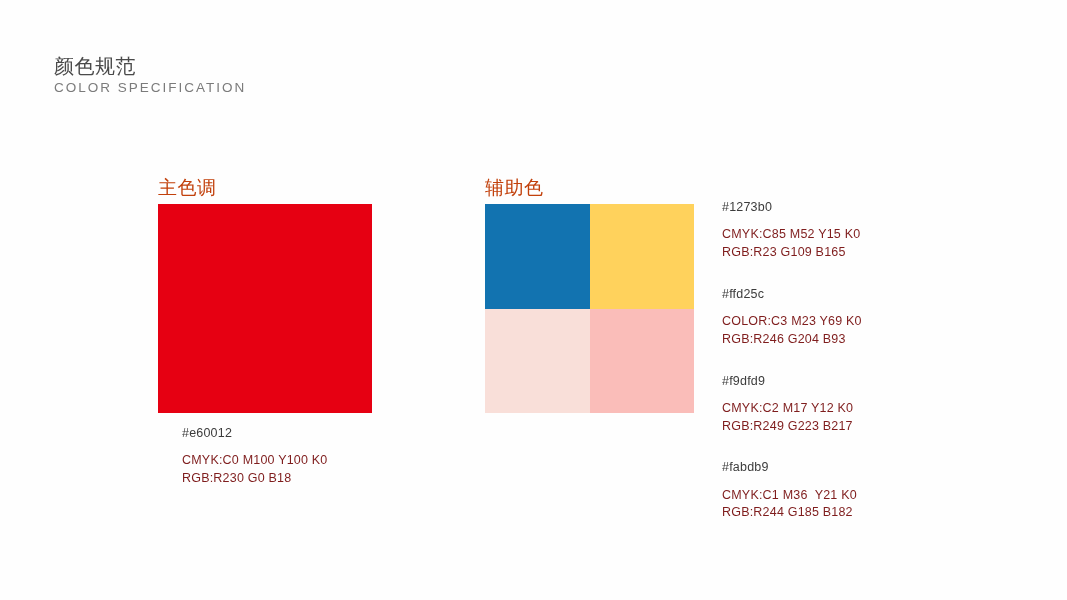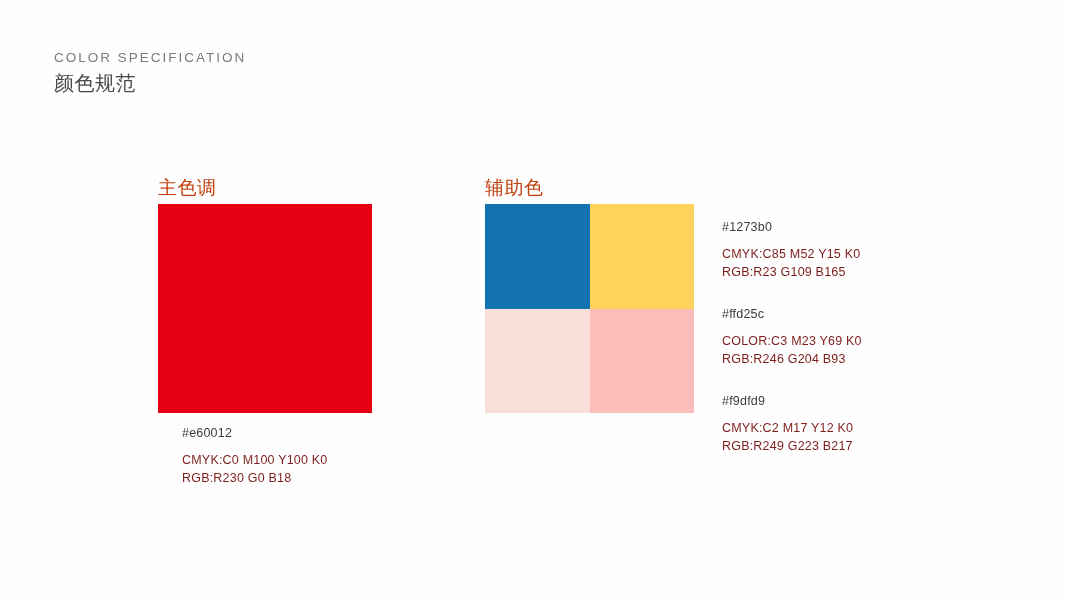--- a/index.html
+++ b/index.html
@@ -75,21 +75,21 @@
     display: grid;
     grid-template-columns: 1fr 1fr;
     grid-template-rows: 1fr 1fr;
   }
   .grid-cell { width: 100%; height: 100%; }
 
   
   #auxiliary-specs {
     position: absolute;
     left: 722px;
-    top: 219px;
+    top: 199px;
   }
   .spec-group { margin-bottom: 24px; }
   .spec-group:last-child { margin-bottom: 0; }
 
   .spec-hex {
     font-size: 12.5px;
     color: #3c3c3c;
     line-height: 1.3;
     white-space: nowrap;
     margin-bottom: 11px;
@@ -100,22 +100,22 @@
     color: #7f1d1d;
     line-height: 1.42;
     white-space: pre;
     letter-spacing: 0.2px;
   }
 </style>
 </head>
 <body style="background: rgb(254, 254, 254);">
 
 <div id="page-header">
+  <div id="header-cn">颜色规范</div>
   <div id="header-en">COLOR SPECIFICATION</div>
-  <div id="header-cn">颜色规范</div>
 </div>
 
 <div class="section-heading" id="primary-heading">主色调</div>
 
 <div id="primary-swatch" style="background: rgb(230, 0, 18);"></div>
 
 <div id="primary-spec">
   <div class="spec-hex">#e60012</div>
   <div class="spec-line">CMYK:C0 M100 Y100 K0</div>
   <div class="spec-line">RGB:R230 G0 B18</div>
@@ -139,13 +139,18 @@
   <div class="spec-group">
     <div class="spec-hex">#ffd25c</div>
     <div class="spec-line">COLOR:C3 M23 Y69 K0</div>
     <div class="spec-line">RGB:R246 G204 B93</div>
   </div>
   <div class="spec-group">
     <div class="spec-hex">#f9dfd9</div>
     <div class="spec-line">CMYK:C2 M17 Y12 K0</div>
     <div class="spec-line">RGB:R249 G223 B217</div>
   </div>
+  <div class="spec-group">
+    <div class="spec-hex">#fabdb9</div>
+    <div class="spec-line">CMYK:C1 M36  Y21 K0</div>
+    <div class="spec-line">RGB:R244 G185 B182</div>
+  </div>
 </div>
 
 </body></html>

